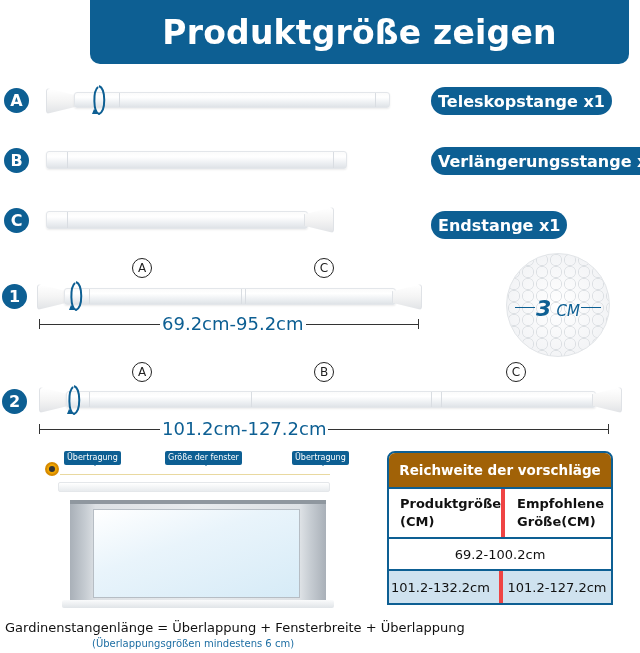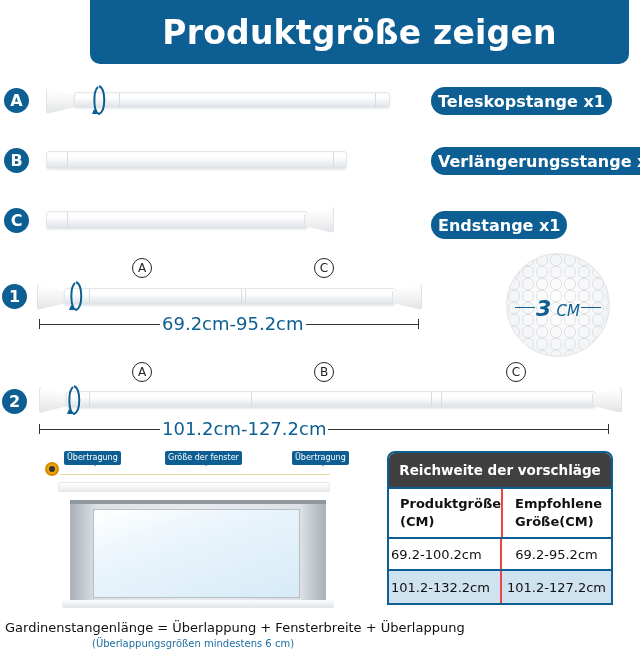--- a/index.html
+++ b/index.html
@@ -107,28 +107,28 @@
     position: absolute; left: 62px; top: 600px; width: 272px; height: 8px;
     background: linear-gradient(#fafbfc, #e0e4e8); border-radius: 2px;
   }
 
   
   .table {
     position: absolute; left: 387px; top: 451px; width: 226px; height: 154px;
     border: 2px solid #0d5f93; border-radius: 8px 8px 0 0; overflow: hidden; background: #fff;
   }
   .table .head {
-    height: 34px; background: #404040; color: #fff; font-weight: bold; font-size: 13.5px;
+    height: 34px; background: #a16207; color: #fff; font-weight: bold; font-size: 13.5px;
     display: flex; align-items: center; justify-content: center; white-space: nowrap;
   }
   .table .row { display: flex; border-top: 2px solid #0d5f93; }
   .table .cell {
     flex: 1; display: flex; align-items: center; font-size: 13px; color: #111; white-space: nowrap;
   }
-  .table .cell + .cell { border-left: 2px solid #ef4444; }
+  .table .cell + .cell { border-left: 4px solid #ef4444; }
   .table .row.hdr { height: 50px; }
   .table .row.hdr .cell { font-weight: bold; font-size: 13px; line-height: 18px; white-space: normal; padding-left: 11px; }
   .table .row.hdr .cell:last-child { padding-left: 12px; }
   .table .row.r1 { height: 32px; }
   .table .row.r2 { height: 34px; background: #cfe2ef; }
   .table .row .cell { padding-left: 2px; }
   .table .row.r1 .cell:last-child, .table .row.r2 .cell:last-child { justify-content: center; padding-left: 0; }
 
   .formula { position: absolute; left: 5px; top: 620px; font-size: 13px; color: #111; white-space: nowrap; }
   .note { position: absolute; left: 92px; top: 638px; font-size: 10px; color: #1d6ea3; white-space: nowrap; }
@@ -241,21 +241,20 @@
 </div>
 
 <div class="table">
   <div class="head">Reichweite der vorschläge</div>
   <div class="row hdr">
     <div class="cell">Produktgröße (CM)</div>
     <div class="cell">Empfohlene Größe(CM)</div>
   </div>
   <div class="row r1">
     <div class="cell">69.2-100.2cm</div>
-    <div class="cell">69.2-95.2cm</div>
   </div>
   <div class="row r2">
     <div class="cell">101.2-132.2cm</div>
     <div class="cell">101.2-127.2cm</div>
   </div>
 </div>
 
 <div class="formula">Gardinenstangenlänge = Überlappung + Fensterbreite + Überlappung</div>
 <div class="note">(Überlappungsgrößen mindestens 6 cm)</div>
 

